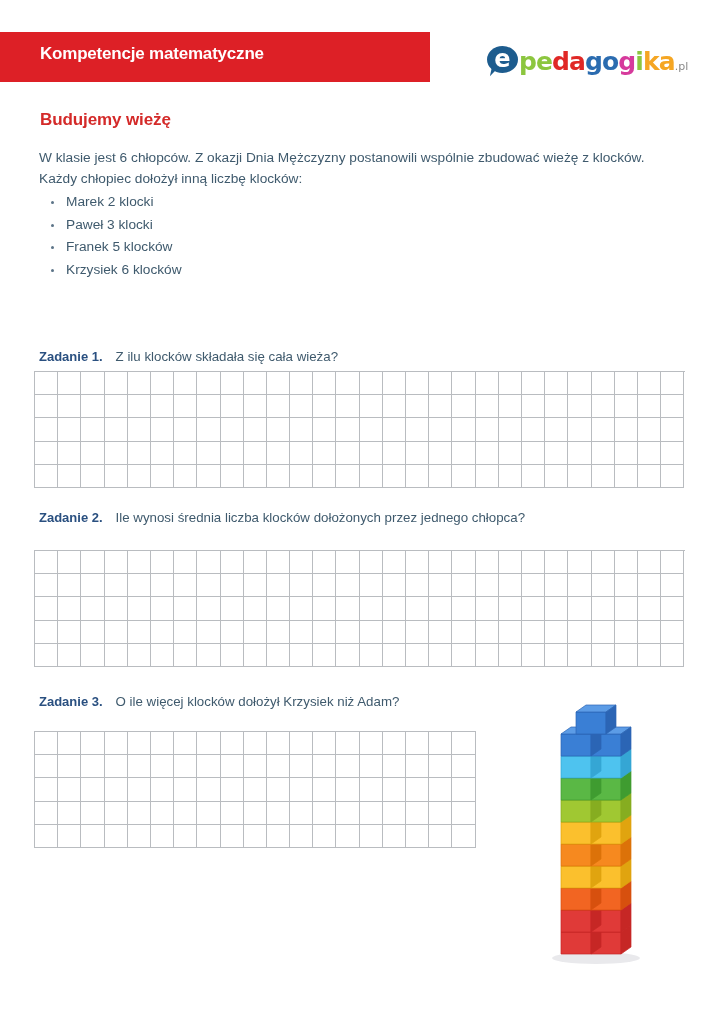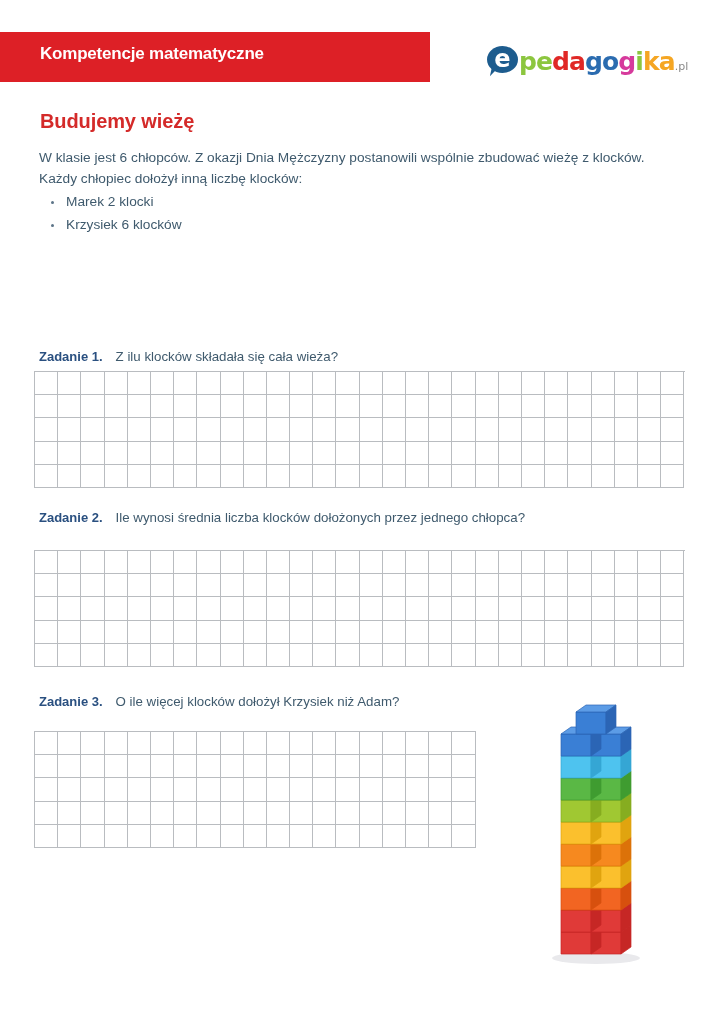--- a/index.html
+++ b/index.html
@@ -105,21 +105,21 @@
     color: #8a8a8a;
     letter-spacing: 0;
     font-family: "DejaVu Sans", sans-serif;
   }
 
   
   .worksheet-title {
     position: absolute;
     left: 40px;
     top: 110px;
-    font-size: 20px;
+    font-size: 17px;
     font-weight: bold;
     color: #d42a29;
     letter-spacing: -0.1px;
   }
   .intro {
     position: absolute;
     left: 39px;
     top: 147px;
     width: 615px;
     font-size: 13.7px;
@@ -212,20 +212,22 @@
   <span class="logo-word">
     <span class="l-p">p</span><span class="l-e">e</span><span class="l-d">d</span><span class="l-a1">a</span><span class="l-g1">g</span><span class="l-o">o</span><span class="l-g2">g</span><span class="l-i">i</span><span class="l-k">k</span><span class="l-a2">a</span><span class="logo-tld">.pl</span>
   </span>
 </div>
 
 <div class="worksheet-title">Budujemy wieżę</div>
 <div class="intro">W klasie jest 6 chłopców. Z okazji Dnia Mężczyzny postanowili wspólnie zbudować wieżę z klocków. Każdy chłopiec dołożył inną liczbę klocków:</div>
 
 <ul class="blocks-list">
   <li>Marek 2 klocki</li>
+  <li>Paweł 3 klocki</li>
+  <li>Franek 5 klocków</li>
   <li>Krzysiek 6 klocków</li>
 </ul>
 
 <div class="task-head" style="left:39px; top:349px;">
   <span class="task-num">Zadanie 1.</span><span class="task-q">Z ilu klocków składała się cała wieża?</span>
 </div>
 <div class="answer-grid" id="grid-1" style="left: 34px; top: 371px; width: 650.6px; height: 117px;">
     <div class="grid-row">
       <div class="grid-cell" style="width: 23.2px; height: 23.2px;"></div>
       <div class="grid-cell" style="width: 23.2px; height: 23.2px;"></div>

